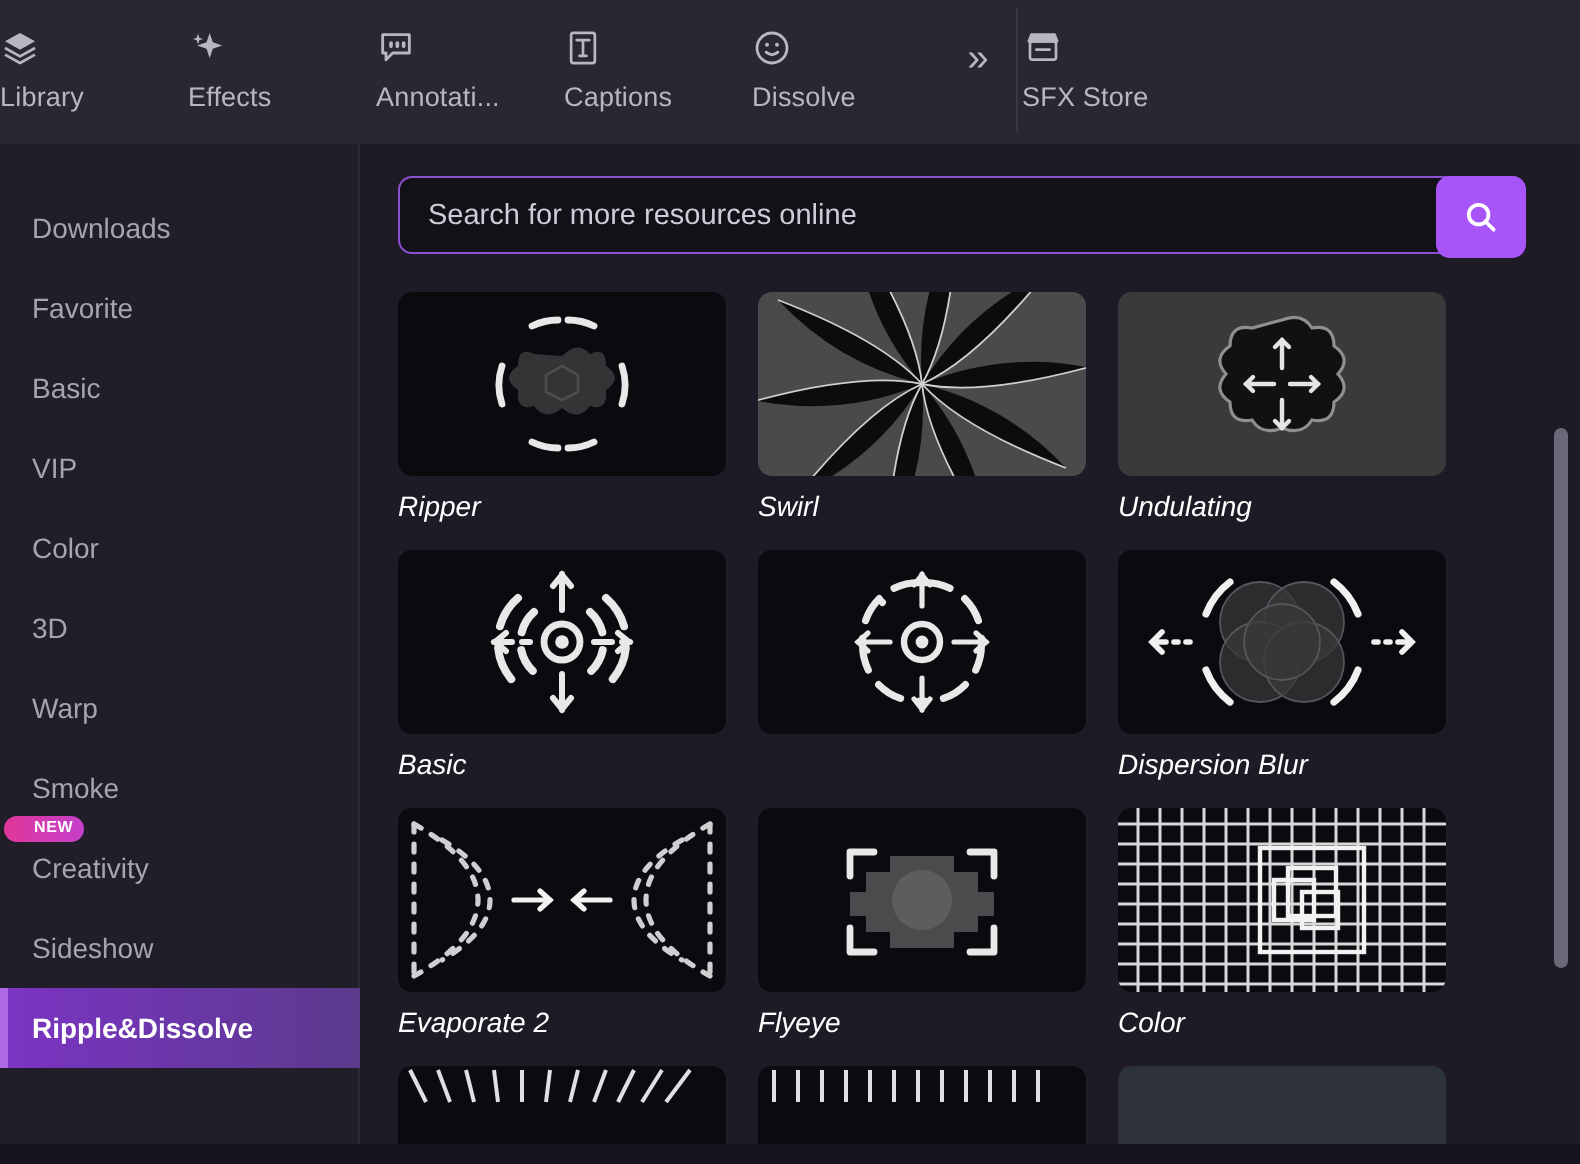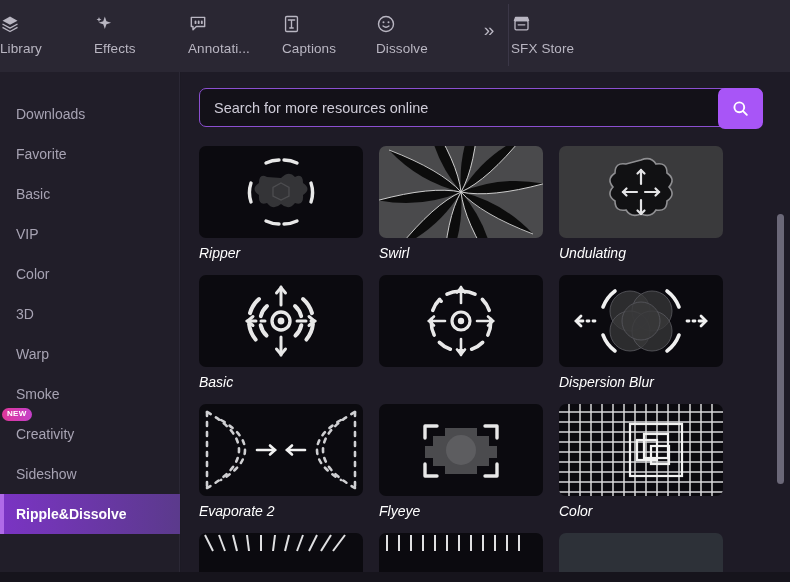--- a/index.html
+++ b/index.html
@@ -67,21 +67,21 @@
     color: #ffffff; font-weight: bold;
   }
   .side-item.selected::before {
     content: ""; position: absolute; left: 0; top: 0; width: 4px; height: 100%;
     background: #b06ae8;
   }
   .new-badge {
     position: absolute; left: 2px; top: -6px;
     background: linear-gradient(90deg, #e0379a 0%, #c43fc9 100%);
     color: #fff; font-size: 8px; font-weight: bold;
-    padding: 1px 5px 2px 5px; border-radius: 7px;
+    padding: 1px 5px 2px 15px; border-radius: 7px;
     letter-spacing: .3px; line-height: 10px;
   }
   .side-divider {
     position: absolute; right: 0; top: 0; width: 1px; height: 100%;
     background: #2b2835;
   }
 
   
   .content {
     position: absolute; left: 181px; top: 72px;

